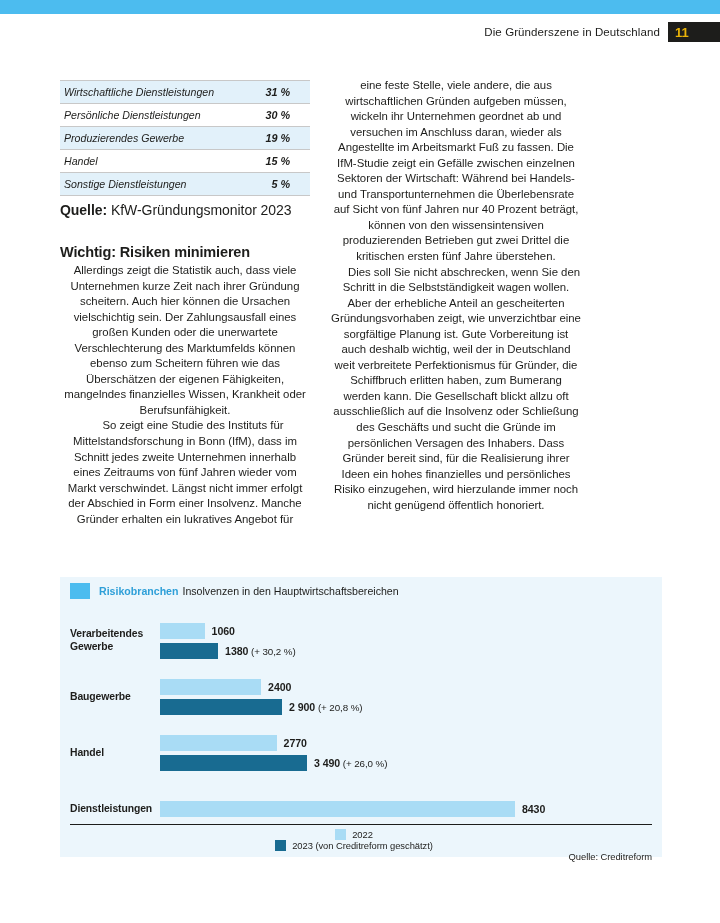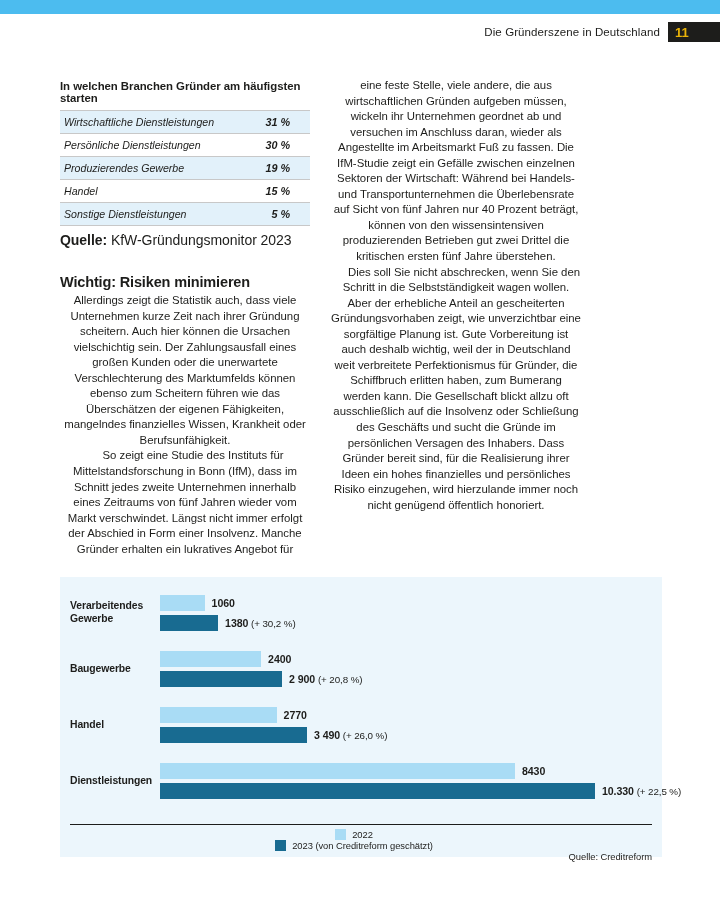--- a/index.html
+++ b/index.html
@@ -258,21 +258,20 @@
 
 <div class="top-bar"></div>
 
 <div class="running-head">
   <div class="running-head-title">Die Gründerszene in Deutschland</div>
   <div class="page-number-block">11</div>
 </div>
 
 <div class="col-left">
 
-  <div class="stat-table-title">In welchen Branchen Gründer am häufigsten starten</div>
 
   <table class="stat-table">
     <tbody>
       <tr class="tinted">
         <td>Wirtschaftliche Dienstleistungen</td>
         <td class="value">31 %</td>
       </tr>
       <tr>
         <td>Persönliche Dienstleistungen</td>
         <td class="value">30 %</td>
@@ -304,20 +303,25 @@
 
 <div class="col-right">
   <div class="body-text">
     <p>eine feste Stelle, viele andere, die aus wirtschaftlichen Gründen aufgeben müssen, wickeln ihr Unternehmen geordnet ab und versuchen im Anschluss daran, wieder als Angestellte im Arbeitsmarkt Fuß zu fassen. Die IfM-Studie zeigt ein Gefälle zwischen einzelnen Sektoren der Wirtschaft: Während bei Handels- und Transportunternehmen die Überlebensrate auf Sicht von fünf Jahren nur 40 Prozent beträgt, können von den wissensintensiven produzierenden Betrieben gut zwei Drittel die kritischen ersten fünf Jahre überstehen.</p>
     <p class="indent">Dies soll Sie nicht abschrecken, wenn Sie den Schritt in die Selbstständigkeit wagen wollen. Aber der erhebliche Anteil an gescheiterten Gründungsvorhaben zeigt, wie unverzichtbar eine sorgfältige Planung ist. Gute Vorbereitung ist auch deshalb wichtig, weil der in Deutschland weit verbreitete Perfektionismus für Gründer, die Schiffbruch erlitten haben, zum Bumerang werden kann. Die Gesellschaft blickt allzu oft ausschließlich auf die Insolvenz oder Schließung des Geschäfts und sucht die Gründe im persönlichen Versagen des Inhabers. Dass Gründer bereit sind, für die Realisierung ihrer Ideen ein hohes finanzielles und persönliches Risiko einzugehen, wird hierzulande immer noch nicht genügend öffentlich honoriert.</p>
   </div>
 </div>
 
 <div class="chart-panel">
 
+  <div class="chart-header">
+    <div class="chart-badge"></div>
+    <div class="chart-kicker">Risikobranchen</div>
+    <div class="chart-title">Insolvenzen in den Hauptwirtschaftsbereichen</div>
+  </div>
 
   <div class="chart-body">
 
     <div class="bar-group">
       <div class="bar-label">
         <div>Verarbeitendes</div>
         <div>Gewerbe</div>
       </div>
       <div class="bar-stack">
         <div class="bar-row">
@@ -365,24 +369,20 @@
 
     <div class="bar-group">
       <div class="bar-label">
         <div>Dienstleistungen</div>
       </div>
       <div class="bar-stack">
         <div class="bar-row">
           <div class="bar y2022" style="width: 355px;"></div>
           <div class="bar-value">8430</div>
         </div>
-        <div class="bar-row">
-          <div class="bar y2023" style="width: 435px;"></div>
-          <div class="bar-value"><span>10.330</span> <span class="bar-delta">(+ 22,5 %)</span></div>
-        </div>
       </div>
     </div>
 
   </div>
 
   <div class="chart-rule"></div>
 
   <div class="chart-legend">
     <div class="legend-item">
       <div class="legend-swatch y2022"></div>

